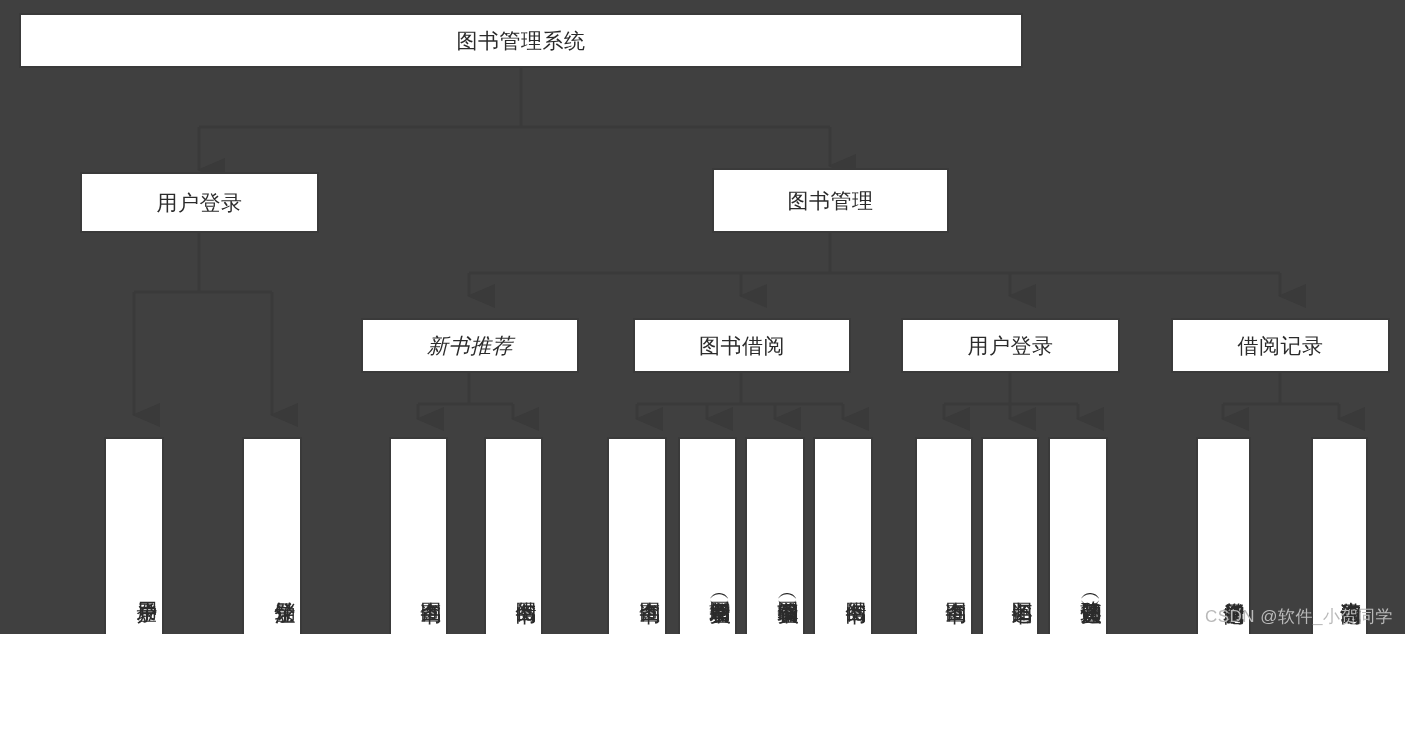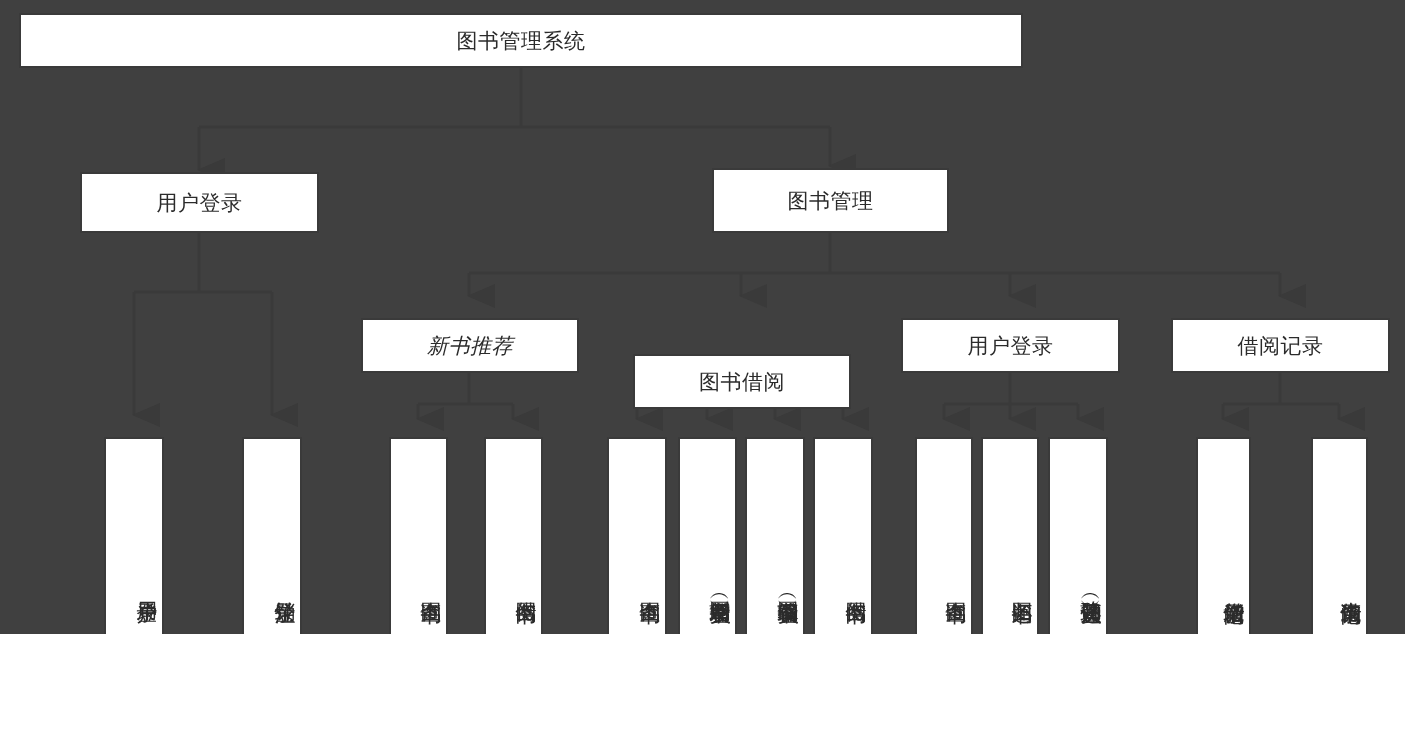--- a/index.html
+++ b/index.html
@@ -144,21 +144,21 @@
   </svg>
 
   <div class="node h" style="left:19px; top:13px; width:1004px; height:55px;">图书管理系统</div>
 
   <div class="node h" style="left:80px; top:172px; width:239px; height:61px;">用户登录</div>
 
   <div class="node h" style="left:712px; top:168px; width:237px; height:65px;">图书管理</div>
 
   <div class="node h" style="left:361px; top:318px; width:218px; height:55px;font-style:italic;">新书推荐</div>
 
-  <div class="node h" style="left:633px; top:318px; width:218px; height:55px;margin-top:36px;">图书借阅</div>
+  <div class="node h" style="left:633px; top:318px; width:218px; height:55px;">图书借阅</div>
 
   <div class="node h" style="left:901px; top:318px; width:219px; height:55px;">用户登录</div>
 
   <div class="node h" style="left:1171px; top:318px; width:219px; height:55px;">借阅记录</div>
 
   <div class="node v" style="left:104px; top:437px; width:60px; height:298px;">
     <span>用户登录</span>
   </div>
 
   <div class="node v" style="left:242px; top:437px; width:60px; height:298px;">
@@ -202,14 +202,15 @@
   </div>
 
   <div class="node v" style="left:1196px; top:437px; width:55px; height:298px;">
     <span>新增借阅记录</span>
   </div>
 
   <div class="node v" style="left:1311px; top:437px; width:57px; height:298px;">
     <span>查询借阅记录</span>
   </div>
 
+  <div class="watermark">CSDN @软件_小贺同学</div>
 
 </div>
 
 </body></html>

